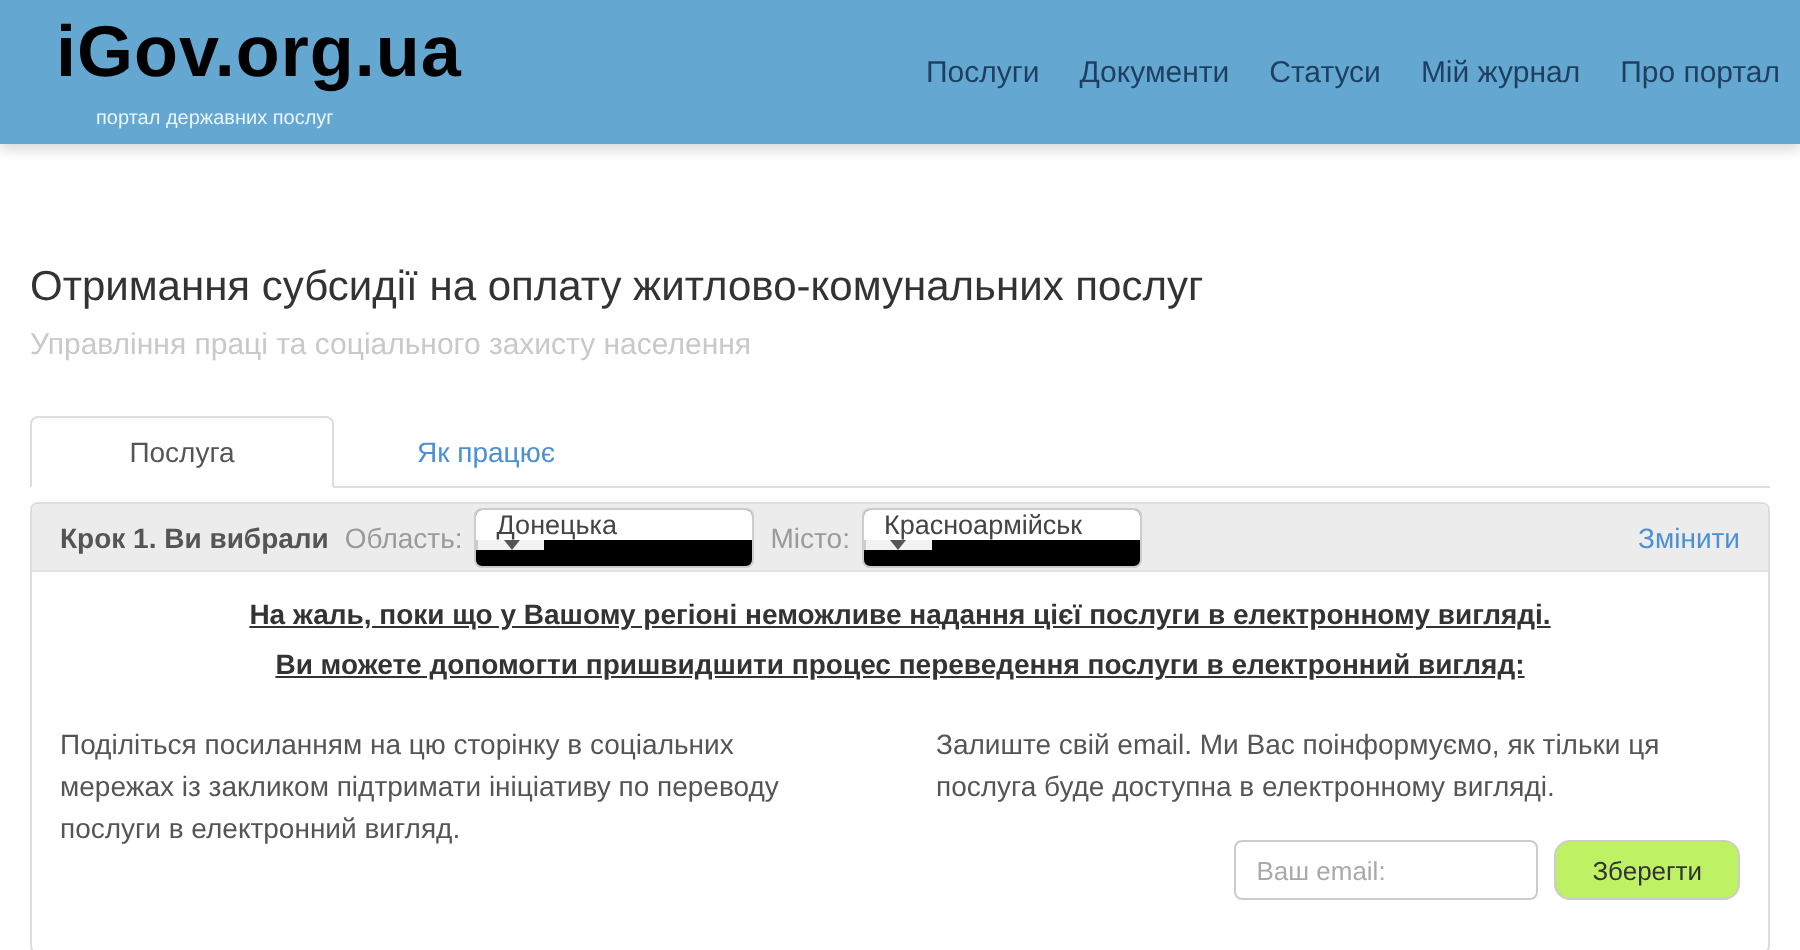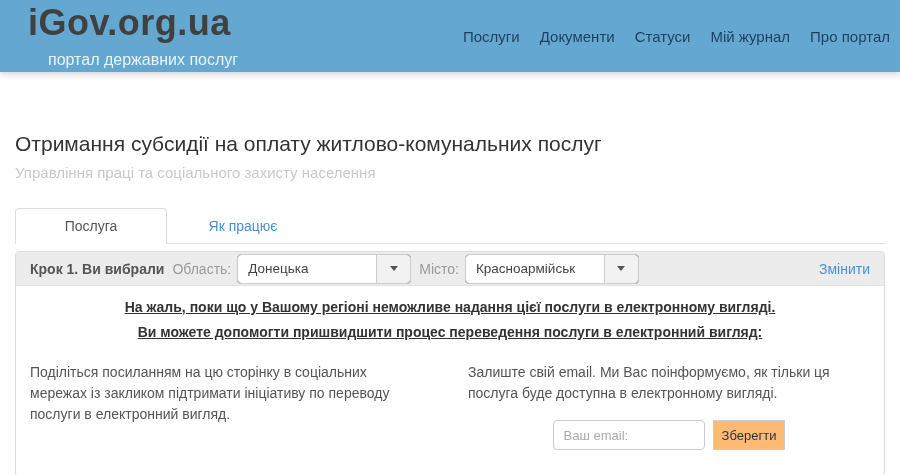--- a/index.html
+++ b/index.html
@@ -16,28 +16,28 @@
     background: #64a8d1;
     box-shadow: 0 3px 6px rgba(0,0,0,0.15);
     display: flex;
     align-items: center;
     justify-content: space-between;
     padding: 0 10px 0 28px;
     position: relative;
   }
   .logo-block { line-height: 1; cursor: pointer; }
   .logo-title {
-    color: #404040;
+    color: #000000;
     font-size: 36px;
     font-weight: bold;
     letter-spacing: 0.5px;
   }
   .logo-tagline {
     color: #eaf4fa;
-    font-size: 16px;
+    font-size: 10px;
     margin-top: 11px;
     margin-left: 20px;
   }
   .main-nav { display: flex; align-items: center; }
   .main-nav a {
     color: #1e3f5f;
     font-size: 15px;
     text-decoration: none;
     margin-left: 20px;
     white-space: nowrap;
@@ -105,20 +105,21 @@
 
   .dropdown {
     display: flex;
     margin-left: 6px;
     height: 30px;
     border: 1px solid #ccc;
     border-radius: 4px;
     background: #000000;
     overflow: hidden;
     cursor: pointer;
+    flex-direction: column;
   }
   .dropdown .value {
     width: 138px;
     padding: 0 10px;
     font-size: 13.5px;
     color: #444;
     display: flex;
     align-items: center;
     background: #fff;
   }
@@ -163,44 +164,44 @@
   .col.left  { padding: 0 30px 0 14px; }
   .col.right { padding: 0 14px 0 18px; }
   .col p {
     font-size: 14px;
     color: #555;
     line-height: 1.5;
   }
   .email-form {
     margin-top: 16px;
     display: flex;
-    justify-content: center;
+    justify-content: flex-end;
     align-items: center;
     gap: 8px;
   }
   .email-input {
     width: 152px;
     height: 30px;
     border: 1px solid #ccc;
     border-radius: 4px;
     padding: 0 10px;
     font-size: 13px;
     font-family: "Liberation Sans", sans-serif;
     color: #444;
   }
   .email-input::placeholder { color: #a9a9a9; }
   .save-btn {
     height: 30px;
-    padding: 0 8px;
+    padding: 0 18px;
     font-size: 13px;
     font-family: "Liberation Sans", sans-serif;
     color: #333;
-    background: #fdba74;
+    background: #bef264;
     border: 1px solid #ccc;
-    border-radius: 0;
+    border-radius: 8px;
     cursor: pointer;
   }
 </style>
 </head>
 <body>
 
 <header class="site-header">
   <div class="logo-block">
     <div class="logo-title">iGov.org.ua</div>
     <div class="logo-tagline">портал державних послуг</div>

